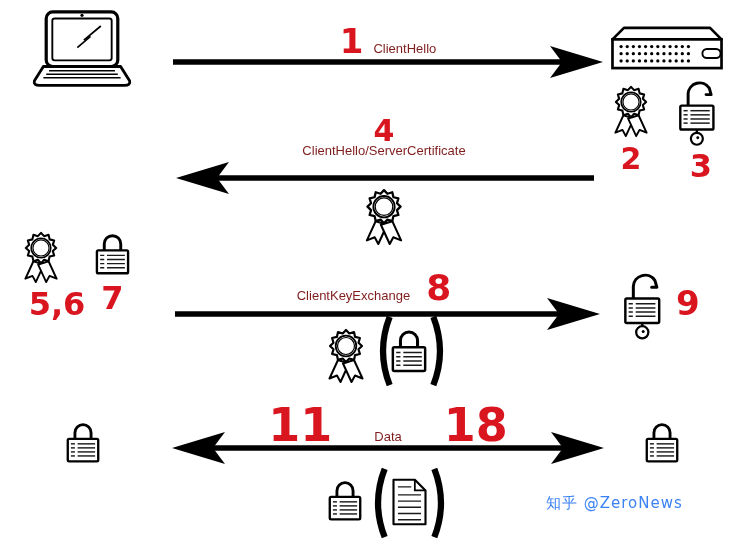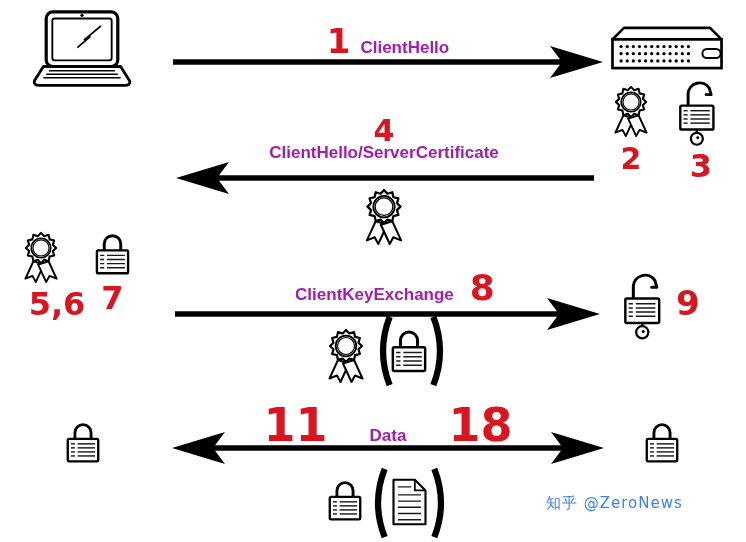--- a/index.html
+++ b/index.html
@@ -2,21 +2,21 @@
 <html><head>
 <meta charset="utf-8">
 <style>
   html,body{margin:0;padding:0;background:#fff;}
   #stage{
     position:relative;width:746px;height:542px;background:#ffffff;
     font-family:"Liberation Sans",sans-serif;overflow:hidden;
   }
   .abs{position:absolute;}
   .icon svg{display:block;width:100%;height:100%;}
-  .msg{font-family:"Liberation Sans",sans-serif;font-weight:700;color:#a21caf;font-size:17px;line-height:1;}
+  .msg{font-family:"Liberation Sans",sans-serif;font-weight:400;color:#7f1d1d;font-size:13px;line-height:1;}
   .num{font-family:"DejaVu Sans",sans-serif;font-weight:700;color:#d9161f;line-height:1;}
   .n32{font-size:32px;} .n34{font-size:34px;} .n30{font-size:30px;} .n36{font-size:36px;} .n38{font-size:46px;}
   .row-center{display:flex;justify-content:center;align-items:baseline;}
   .t-center{text-align:center;}
   .watermark{
     font-family:"DejaVu Sans",sans-serif;font-size:15px;color:#3b82f6;
     letter-spacing:1px;font-weight:400;white-space:nowrap;
   }
   .arrow{display:block;}
 </style>
@@ -197,21 +197,21 @@
       </svg>
     </span>
   <div class="abs t-center num n32" style="left:27px;top:288px;width:60px;">5,6</div>
   <span class="abs icon" style="left:94px;top:232px;width:37px;height:44px;">
       <svg viewBox="0 0 40 48">
         <use href="#sym-lock"></use>
       </svg>
     </span>
   <div class="abs t-center num n32" style="left:94px;top:282px;width:37px;">7</div>
 
-  <div class="abs row-center" style="left:180px;top:270px;width:430px;gap:16px;">
+  <div class="abs row-center" style="left:159px;top:270px;width:430px;gap:16px;">
     <span class="msg">ClientKeyExchange</span>
     <span class="num n36">8</span>
   </div>
   <svg class="abs arrow" style="left:175px;top:296px;" width="425" height="36">
     <line x1="0" y1="18" x2="387" y2="18" stroke="#000" stroke-width="5.5"></line>
     <polygon points="425,18 372,2 384,18 372,34" fill="#000"></polygon>
   </svg>
 
   <span class="abs icon" style="left:324px;top:327px;width:44px;height:56px;">
       <svg viewBox="0 0 44 56">

